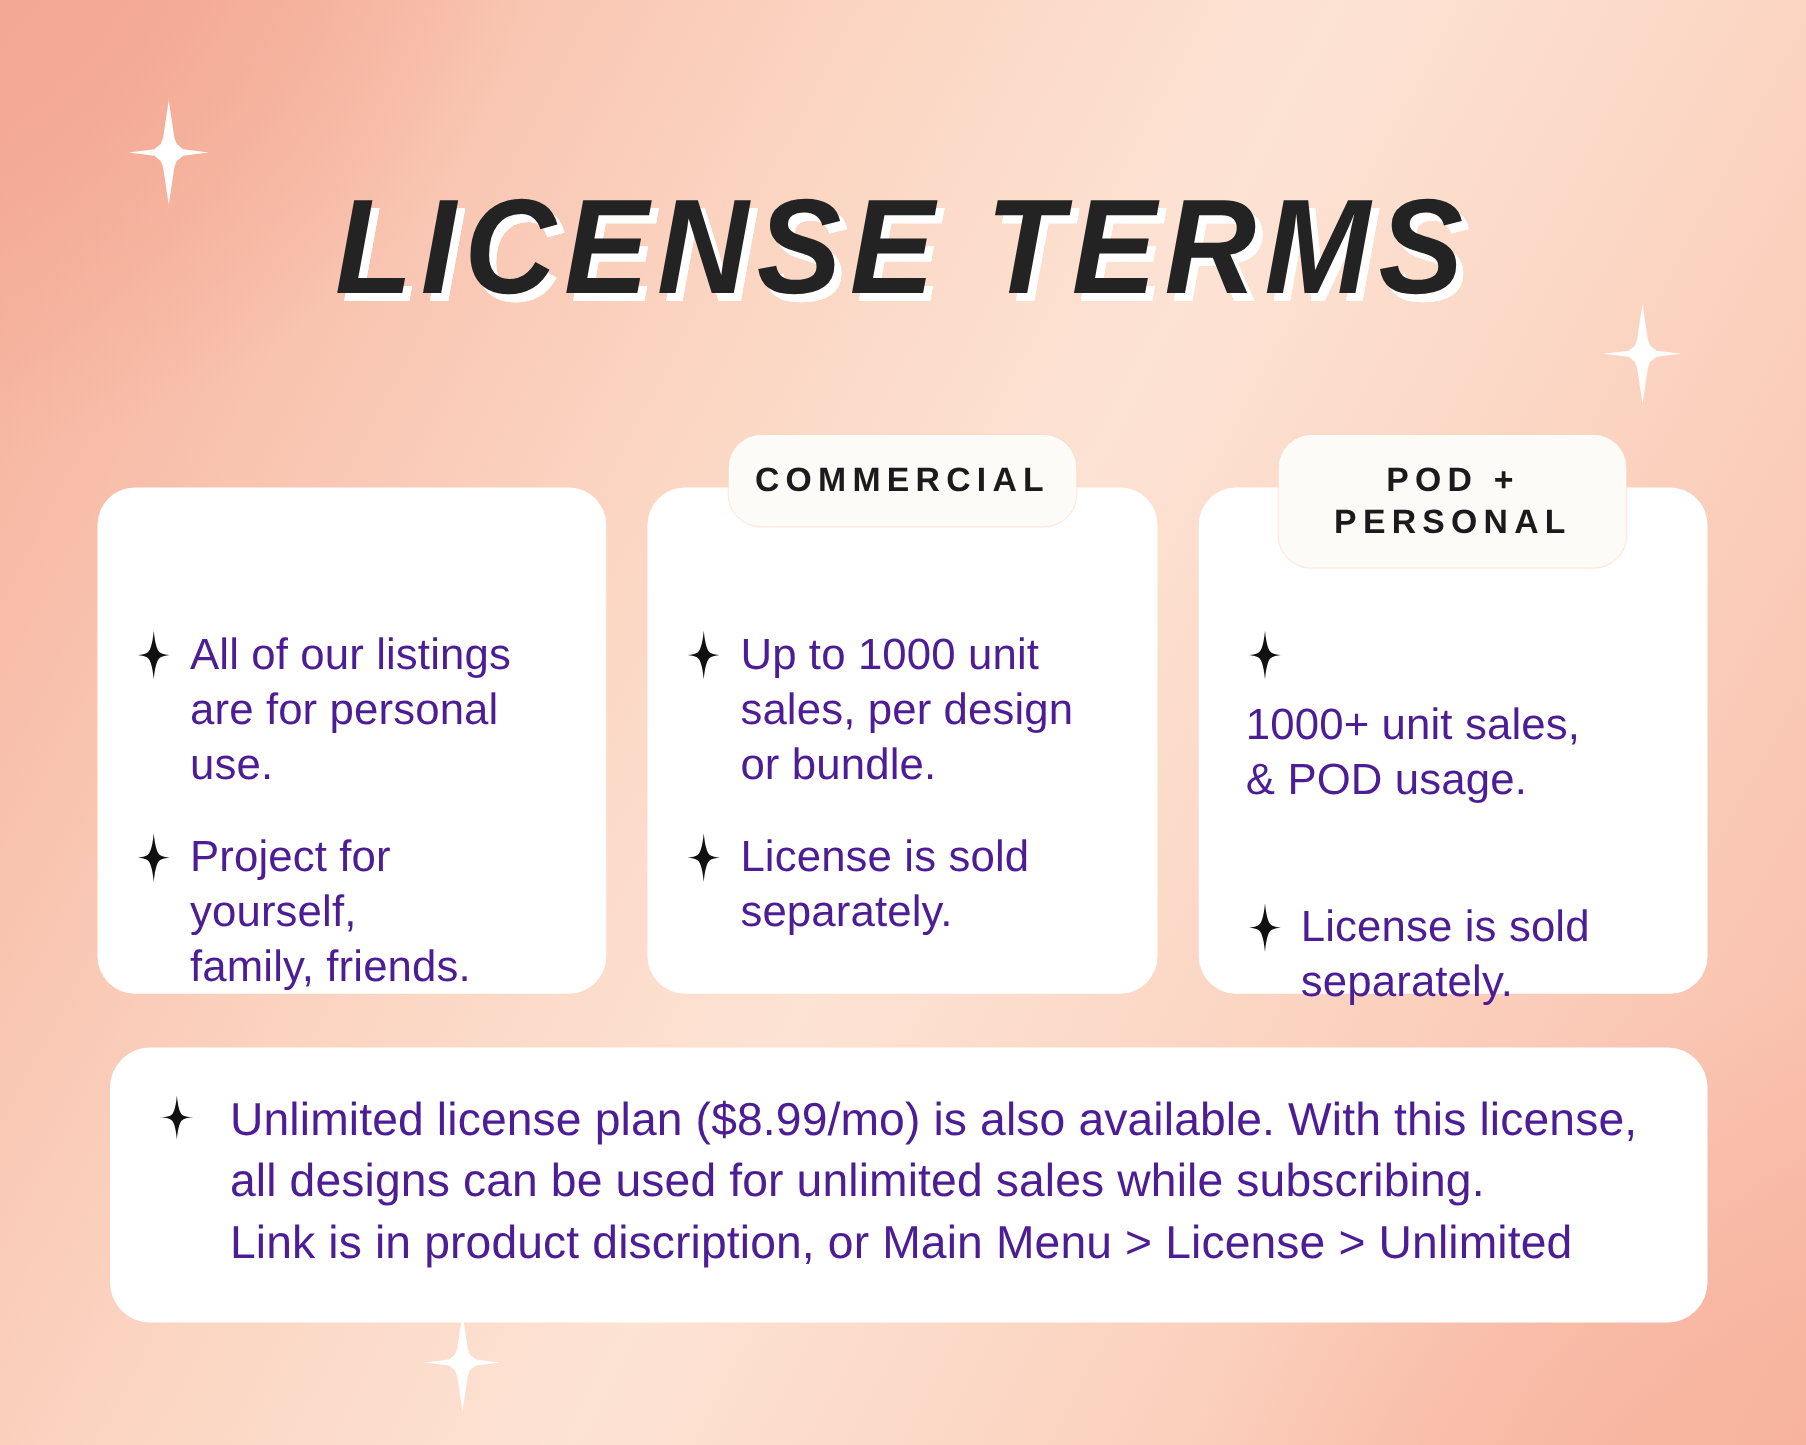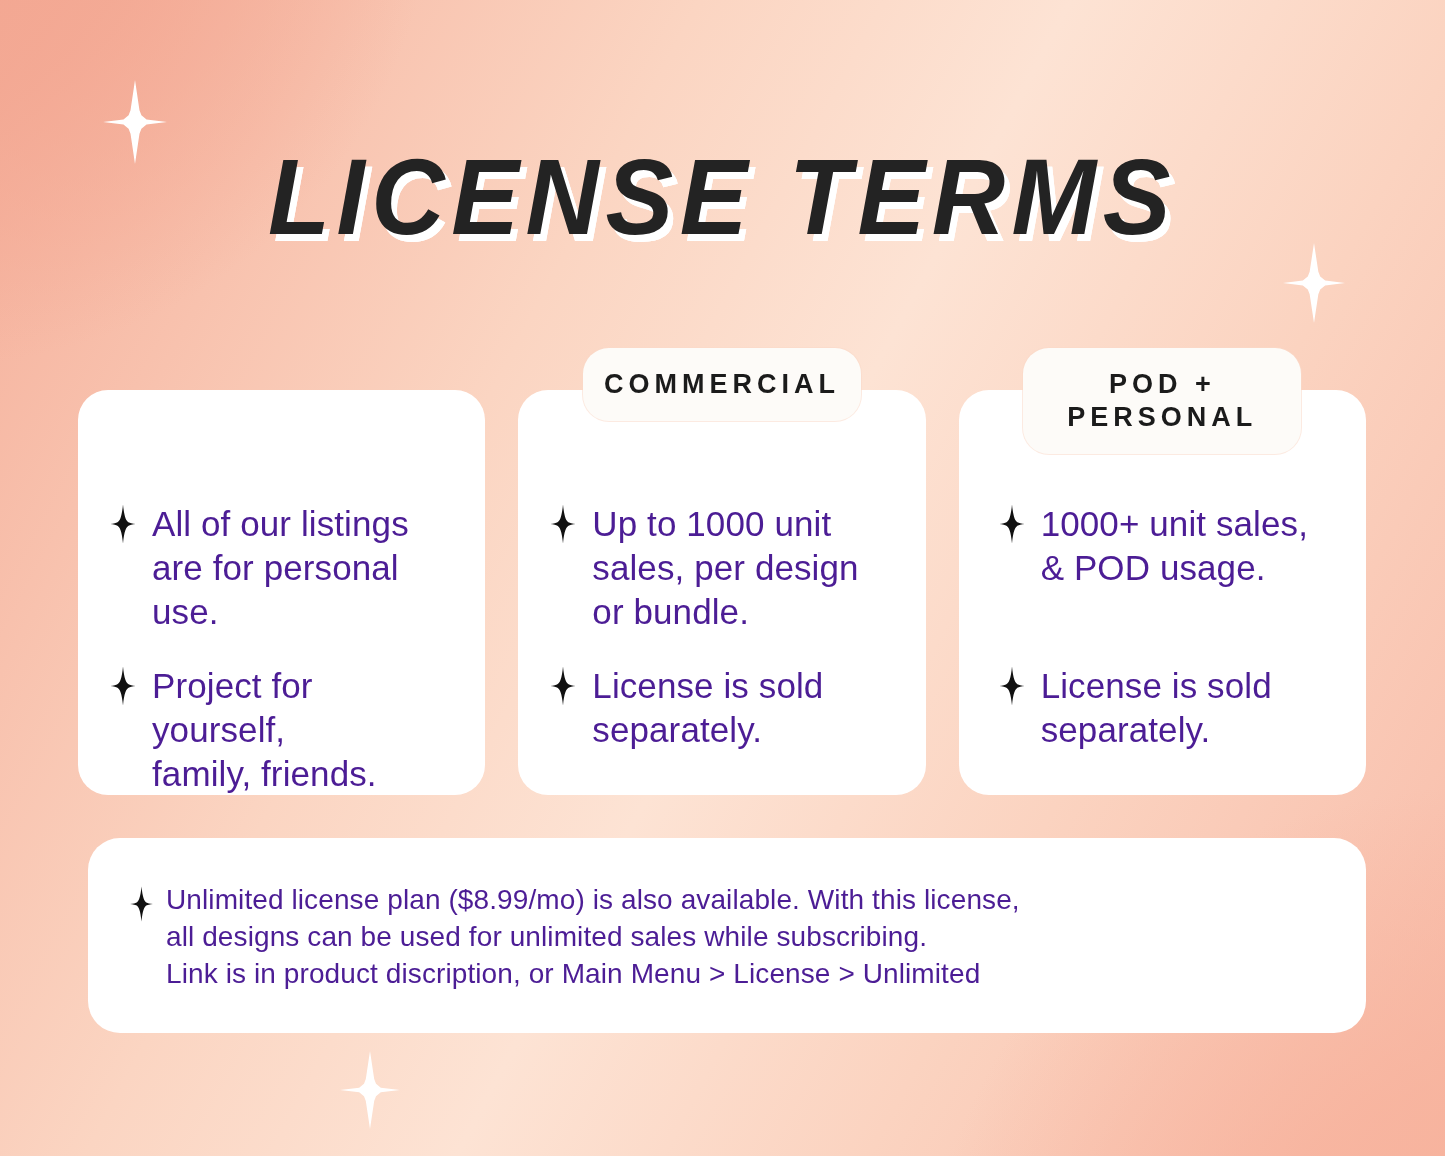--- a/index.html
+++ b/index.html
@@ -114,52 +114,52 @@
     display: flex;
     align-items: flex-start;
     gap: 14px;
     margin-bottom: 30px;
     font-size: 35px;
     line-height: 1.26;
     font-weight: 400;
     color: #4c1d95;
     letter-spacing: 0.1px;
   }
-  .bullet-item:last-child { margin-bottom: 0; margin-top: 10px; }
+  .bullet-item:last-child { margin-bottom: 0; }
   .star-icon {
     flex: 0 0 auto;
     width: 30px;
     height: 40px;
     margin-top: 2px;
   }
   .star-icon svg { display: block; width: 100%; height: 100%; }
   .bullet-text { flex: 1 1 auto; }
 
   
   #card-personal   .bullet-list { margin-top: 12px; }
   #card-commercial .bullet-list { margin-top: 12px; }
   #card-pod        .bullet-list { margin-top: 12px; }
-  #card-pod .bullet-item:first-child { margin-bottom: 74px; }
+  #card-pod .bullet-item:first-child { margin-bottom: 74px; flex-direction: column; }
   #card-pod .bullet-item { padding-left: 8px; }
 
   
   #bottom-banner {
     position: absolute;
     left: 88px;
     top: 838px;
     width: 1278px;
     background: #ffffff;
     border-radius: 32px;
     padding: 34px 40px 40px 40px;
   }
   #bottom-banner .bullet-item {
     margin-bottom: 0;
-    font-size: 28px;
+    font-size: 37px;
     line-height: 1.32;
-    gap: 11px;
+    gap: 29px;
   }
   #bottom-banner .star-icon { width: 27px; height: 38px; margin-top: 3px; }
   #bottom-banner .banner-line { display: block; white-space: nowrap; }
 </style>
 </head>
 <body>
 
 <div id="bg-gradient"></div>
 
 <div class="sparkle" id="sparkle-top-left"></div>

